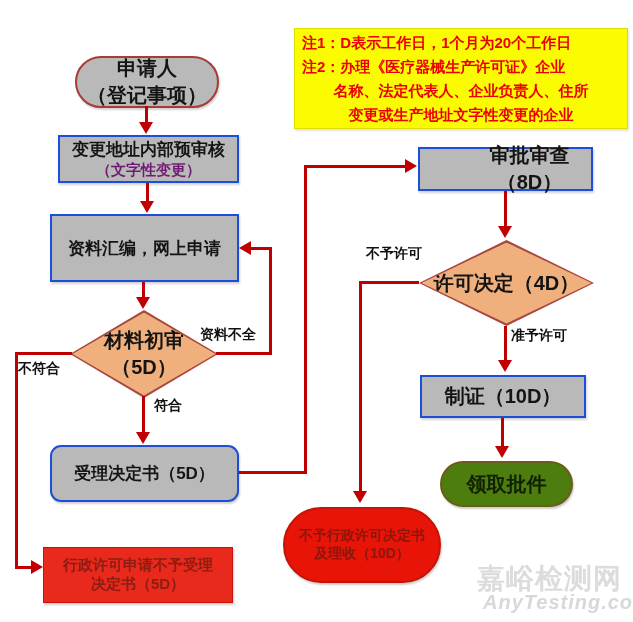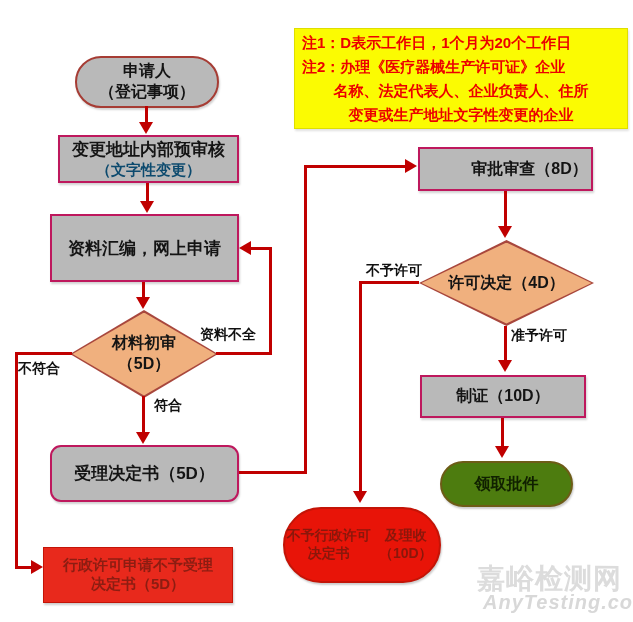--- a/index.html
+++ b/index.html
@@ -2,54 +2,54 @@
 <html><head>
 <meta charset="utf-8">
 <style>
   html,body{margin:0;padding:0;background:#ffffff;}
   #canvas{
     position:relative;width:633px;height:622px;background:#ffffff;overflow:hidden;
     font-family:"Liberation Sans","DejaVu Sans",sans-serif;
   }
   
   .gray-box{
-    position:absolute;background:#b9b9b9;border:2px solid #be185d;
+    position:absolute;background:#b9b9b9;border:2px solid #1d4ed8;
     display:flex;flex-direction:column;align-items:center;justify-content:center;
     box-sizing:border-box;text-align:center;color:#141414;font-weight:bold;
     box-shadow:1px 2px 2px rgba(0,0,0,.18);
   }
   .oval{
     position:absolute;background:#b9b9b9;border:2px solid #a63c34;border-radius:28px;
     display:flex;flex-direction:column;align-items:center;justify-content:center;
     box-sizing:border-box;text-align:center;color:#141414;font-weight:bold;
     box-shadow:1px 2px 2px rgba(0,0,0,.18);
   }
   .red-box{
     position:absolute;background:#e8291c;border:1px solid #c41407;
     display:flex;flex-direction:column;align-items:center;justify-content:center;
     box-sizing:border-box;text-align:center;color:#8c1d12;font-weight:bold;
     box-shadow:1px 2px 2px rgba(0,0,0,.2);
   }
   .red-stadium{
     position:absolute;background:#e81408;border:2px solid #c41407;border-radius:40px;
-    display:flex;flex-direction:row;align-items:center;justify-content:center;
+    display:flex;flex-direction:column;align-items:center;justify-content:center;
     box-sizing:border-box;text-align:center;color:#8a170b;font-weight:bold;
     box-shadow:1px 2px 2px rgba(0,0,0,.2);
   }
   .green-stadium{
     position:absolute;background:#4d7c0f;border:2px solid #6d5c17;border-radius:24px;
     display:flex;align-items:center;justify-content:center;
     box-sizing:border-box;text-align:center;color:#102000;font-weight:bold;
     box-shadow:1px 2px 2px rgba(0,0,0,.2);
   }
   .diamond-o{position:absolute;clip-path:polygon(50% 0,100% 50%,50% 100%,0 50%);background:#a8473d;}
   .diamond-i{position:absolute;inset:2.5px;clip-path:polygon(50% 0,100% 50%,50% 100%,0 50%);
     background:#f0b07e;display:flex;flex-direction:column;align-items:center;justify-content:center;
     text-align:center;color:#141414;font-weight:bold;}
-  .blue-line{color:#0c4a6e;font-family:Liberation Mono, monospace;}
+  .blue-line{color:#701a75;font-family:Liberation Mono, monospace;}
   
   .hline,.vline{position:absolute;background:#c00000;}
   .hline{height:3px;}
   .vline{width:3px;}
   .ah{position:absolute;width:0;height:0;}
   .ah-d{border-left:7px solid transparent;border-right:7px solid transparent;border-top:12px solid #c00000;}
   .ah-l{border-top:7px solid transparent;border-bottom:7px solid transparent;border-right:12px solid #c00000;}
   .ah-r{border-top:7px solid transparent;border-bottom:7px solid transparent;border-left:12px solid #c00000;}
   
   .elabel{position:absolute;color:#111;font-weight:bold;font-size:14px;white-space:nowrap;}
@@ -57,21 +57,21 @@
     position:absolute;left:294px;top:28px;width:334px;height:101px;
     background:#fbfb02;border:1px solid #dede00;box-sizing:border-box;
     color:#ec0000;font-weight:bold;font-size:15px;line-height:24px;
     padding-top:2px;box-shadow:1px 2px 2px rgba(0,0,0,.12);
   }
   .note .nl{white-space:nowrap;}
   .note .left{text-align:left;padding-left:7px;}
   .note .center{text-align:center;}
   .wm-cn{position:absolute;left:477px;top:560px;font-size:28px;font-weight:bold;color:#dcdcdc;letter-spacing:1px;white-space:nowrap;}
   .wm-en{position:absolute;left:483px;top:591px;font-size:20px;font-style:italic;font-weight:600;color:#d8d8d8;letter-spacing:1px;white-space:nowrap;}
-  .fs17{font-size:17px;} .fs16{font-size:16px;} .fs15{font-size:15px;} .fs14{font-size:14px;}
+  .fs17{font-size:17px;} .fs16{font-size:20px;} .fs15{font-size:15px;} .fs14{font-size:14px;}
 </style>
 </head>
 <body>
 
 <div id="canvas">
 
   <div class="note">
     <div class="nl left">注1：D表示工作日，1个月为20个工作日</div>
     <div class="nl left">注2：办理《医疗器械生产许可证》企业</div>
     <div class="nl center">名称、法定代表人、企业负责人、住所</div>
@@ -167,19 +167,19 @@
 
   <div class="vline" style="left:504px;top:326px;height:37px;"></div>
   <div class="ah ah-d" style="left:498px;top:360px;"></div>
 
   <div class="vline" style="left:501px;top:418px;height:30px;"></div>
   <div class="ah ah-d" style="left:495px;top:446px;"></div>
 
   <div class="elabel" style="left:200px;top:326px;">资料不全</div>
   <div class="elabel" style="left:18px;top:360px;">不符合</div>
   <div class="elabel" style="left:154px;top:397px;">符合</div>
-  <div class="elabel" style="left:366px;top:262px;text-align:center;">不予许可</div>
+  <div class="elabel" style="left:366px;top:245px;text-align:center;">不予许可</div>
   <div class="elabel" style="left:511px;top:327px;">准予许可</div>
 
   <div class="wm-cn">嘉峪检测网</div>
   <div class="wm-en">AnyTesting.com</div>
 
 </div>
 
 </body></html>

